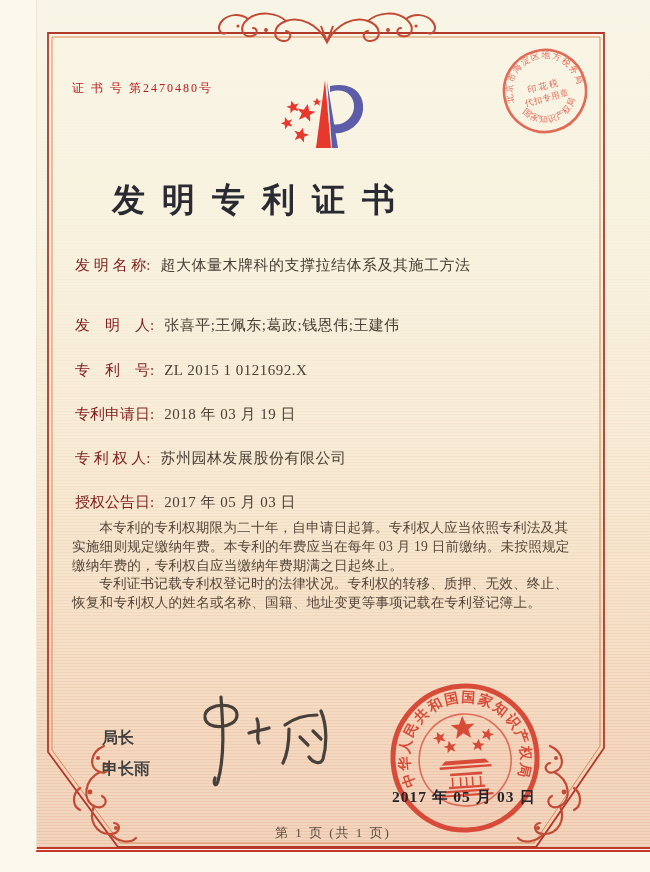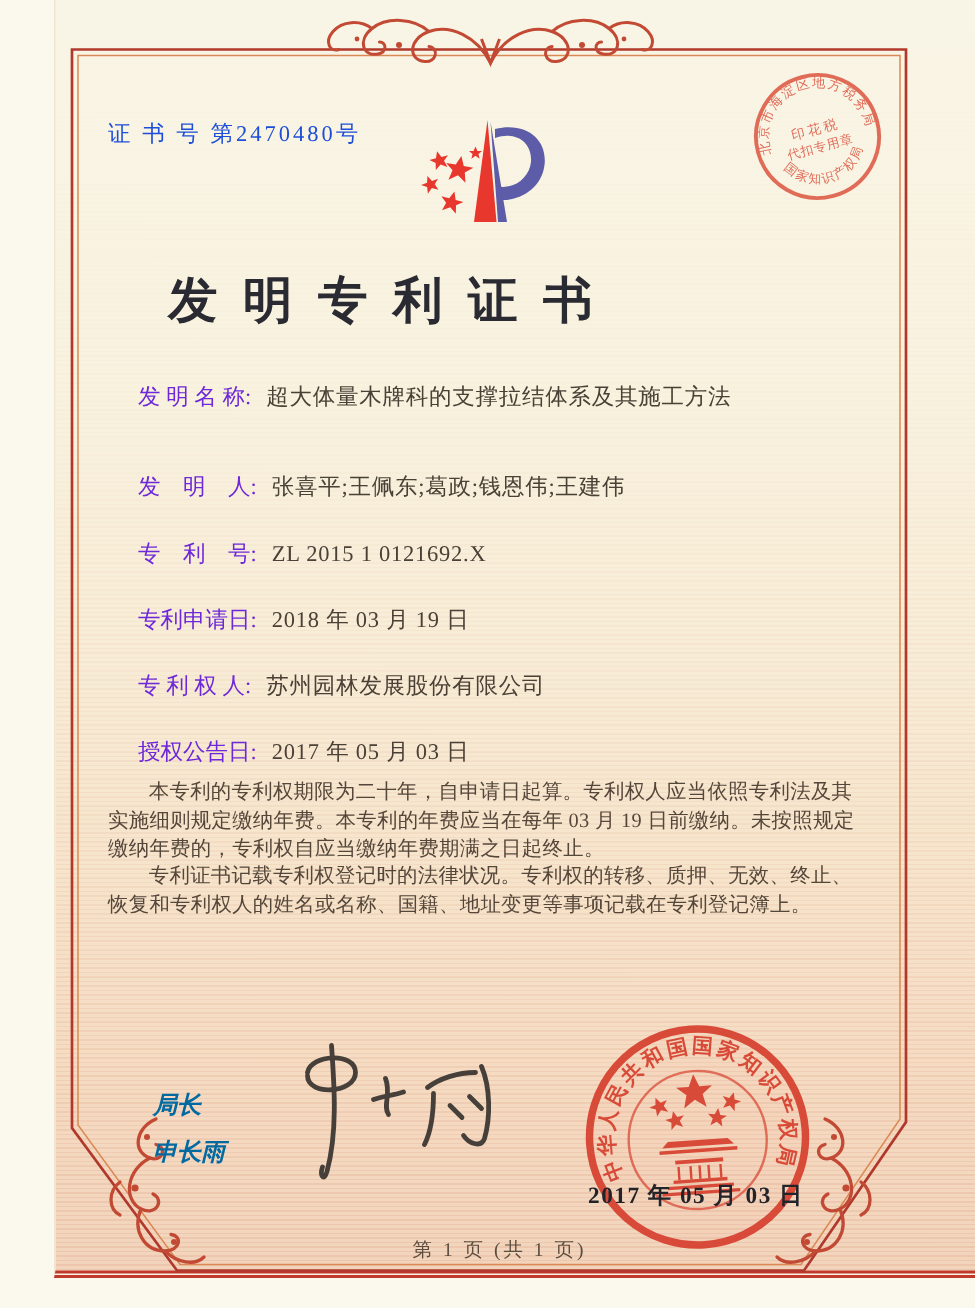--- a/index.html
+++ b/index.html
@@ -6,31 +6,31 @@
   body{width:650px;height:872px;font-family:"Liberation Serif","DejaVu Serif",serif;}
   .scan{position:relative;width:650px;height:872px;background:#fbf8ee;overflow:hidden;}
   .paper{position:absolute;left:36px;top:0;right:0;bottom:20px;
     background:linear-gradient(180deg,#f9f5e6 0%,#f8f2df 30%,#f8ecd6 52%,#f6e2c9 72%,#f4d9c0 88%,#f2d4bc 100%);
     border-bottom:5px double #c0392b;border-left:1px solid #eee6d2;}
   .paper::after{content:"";position:absolute;inset:0;pointer-events:none;
     background:repeating-linear-gradient(180deg,rgba(205,118,85,0.16) 0 1px,rgba(205,118,85,0) 1px 3px);
     -webkit-mask-image:linear-gradient(180deg,rgba(0,0,0,0) 0%,rgba(0,0,0,.15) 35%,rgba(0,0,0,.55) 70%,rgba(0,0,0,.95) 100%);
     mask-image:linear-gradient(180deg,rgba(0,0,0,0) 0%,rgba(0,0,0,.15) 35%,rgba(0,0,0,.55) 70%,rgba(0,0,0,.95) 100%);}
   .abs{position:absolute;}
-  .cert-no{left:72px;top:80px;font-size:15px;letter-spacing:2px;color:#1d4ed8;}
+  .cert-no{left:72px;top:80px;font-size:12px;letter-spacing:2px;color:#b91c1c;}
   .title{left:95px;width:460px;top:178px;text-align:left;font-size:33px;font-weight:600;
     letter-spacing:17px;text-indent:17px;color:#2a2a32;}
   .field{left:75px;width:510px;display:flex;font-size:15px;color:#40392f;line-height:20px;}
-  .field .lab{flex:0 0 auto;color:#6d28d9;margin-right:10px;white-space:pre;margin-left:17px;}
+  .field .lab{flex:0 0 auto;color:#7f1d1d;margin-right:10px;white-space:pre;}
   .field .val{color:#4a4036;letter-spacing:0.5px;}
   .f0{top:255px}.f1{top:315px}.f2{top:360px}.f3{top:404px}.f4{top:448px}.f5{top:492px}
   .paras{left:72px;top:519px;width:508px;font-size:13.6px;line-height:18.8px;color:#55463a;}
   .paras p{margin:0;text-indent:2em;letter-spacing:0.2px;}
   .director{left:102px;top:722px;font-family:"Liberation Sans","DejaVu Sans",sans-serif;
-    font-weight:700;font-size:16px;line-height:31px;color:#0369a1;font-style:italic;}
+    font-weight:700;font-size:16px;line-height:31px;color:#404040;}
   .grant-date{left:392px;top:787px;font-size:15.5px;font-weight:600;letter-spacing:1px;color:#23232a;z-index:6;}
   .footer{left:16px;right:0;top:824px;text-align:center;font-size:13px;color:#5c4d3f;letter-spacing:2px;}
   svg{display:block;}
 </style>
 </head>
 <body>
 
 <div class="scan">
   <div class="paper"></div>
 

